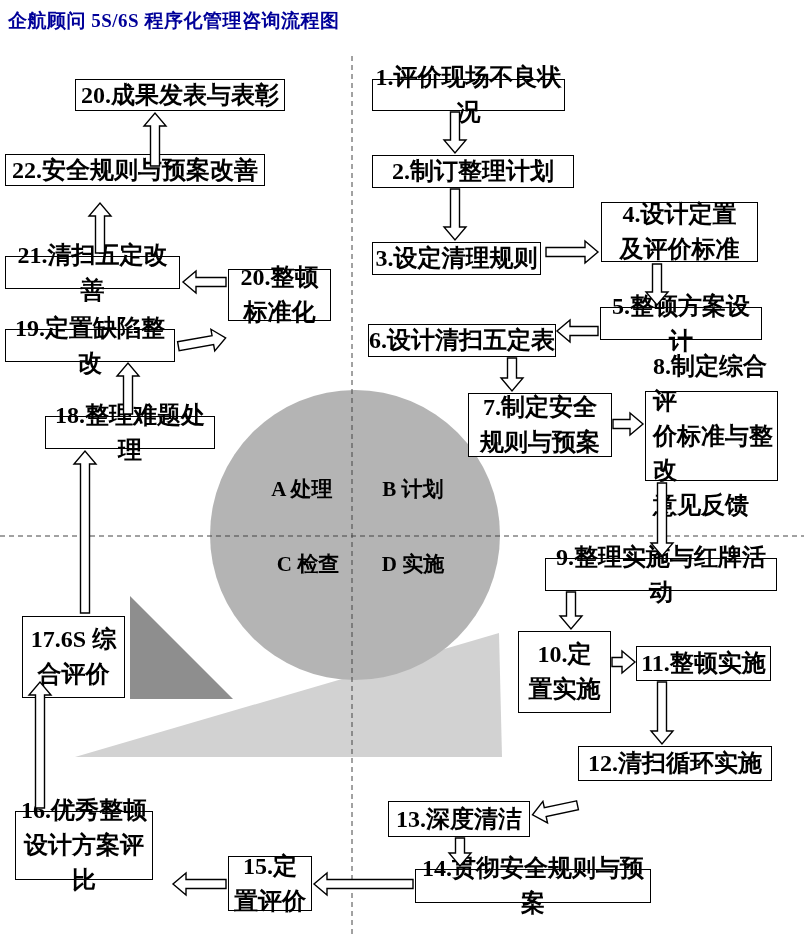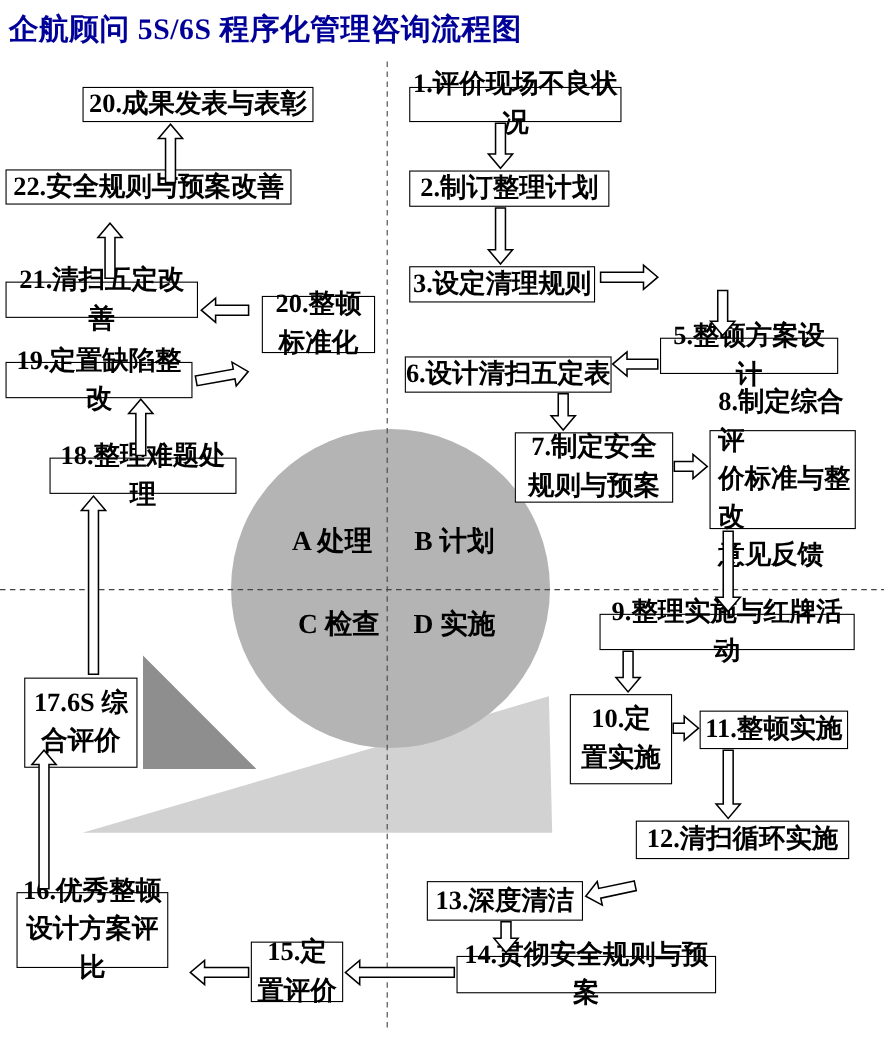--- a/index.html
+++ b/index.html
@@ -1,23 +1,23 @@
 <!DOCTYPE html>
 <html><head>
 <meta charset="utf-8">
 <style>
   html,body{margin:0;padding:0;background:#fff;}
   #canvas{position:relative;width:804px;height:951px;background:#fff;
           font-family:"Liberation Serif","DejaVu Serif",serif;overflow:hidden;}
   #bg{position:absolute;left:0;top:0;z-index:0;}
   .dash{stroke:#444;stroke-width:1;stroke-dasharray:5 4;}
-  .title{position:absolute;left:8px;top:8px;z-index:2;font-size:27px;font-weight:bold;
+  .title{position:absolute;left:8px;top:8px;z-index:2;font-size:19px;font-weight:bold;
          color:#000099;letter-spacing:.5px;white-space:nowrap;}
   .pdca-label{position:absolute;z-index:2;width:110px;text-align:center;
-              font-size:25px;font-weight:bold;color:#000;}
+              font-size:21px;font-weight:bold;color:#000;}
   .box{position:absolute;z-index:3;box-sizing:border-box;background:#fff;border:1.6px solid #000;
        display:flex;align-items:center;justify-content:center;text-align:center;
        font-weight:bold;font-size:24px;line-height:1.45;white-space:pre-line;color:#000;}
   .box.ta-left{justify-content:flex-start;text-align:left;padding-left:7px;}
   .arrow{position:absolute;z-index:4;overflow:visible;transform-origin:center;}
   .arrow polygon{fill:#fff;stroke:#000;stroke-width:1.4;}
 </style>
 </head>
 <body>
 
@@ -32,22 +32,24 @@
   </svg>
 
   <div class="title">企航顾问 5S/6S 程序化管理咨询流程图</div>
 
   <div class="pdca-label" style="left:247px;top:475px;">A 处理</div>
   <div class="pdca-label" style="left:358px;top:475px;">B 计划</div>
   <div class="pdca-label" style="left:253px;top:550px;">C 检查</div>
   <div class="pdca-label" style="left:358px;top:550px;">D 实施</div>
 
   <div class="box" style="left:372px;top:79px;width:193px;height:32px">1.评价现场不良状况</div>
-  <div class="box" style="left:372px;top:155px;width:182px;height:33px">2.制订整理计划</div>
+  <div class="box" style="left:372px;top:155px;width:202px;height:33px">2.制订整理计划</div>
   <div class="box" style="left:372px;top:242px;width:169px;height:33px">3.设定清理规则</div>
+  <div class="box" style="left:601px;top:202px;width:157px;height:60px">4.设计定置
+及评价标准</div>
   <div class="box" style="left:600px;top:307px;width:162px;height:33px">5.整顿方案设计</div>
   <div class="box" style="left:368px;top:324px;width:188px;height:33px">6.设计清扫五定表</div>
   <div class="box" style="left:468px;top:393px;width:144px;height:64px">7.制定安全
 规则与预案</div>
   <div class="box ta-left" style="left:645px;top:391px;width:133px;height:90px">8.制定综合评
 价标准与整改
 意见反馈</div>
   <div class="box" style="left:545px;top:558px;width:232px;height:33px">9.整理实施与红牌活动</div>
   <div class="box" style="left:518px;top:631px;width:93px;height:82px">10.定
 置实施</div>
@@ -56,21 +58,21 @@
   <div class="box" style="left:388px;top:801px;width:142px;height:36px">13.深度清洁</div>
   <div class="box" style="left:415px;top:869px;width:236px;height:34px">14.贯彻安全规则与预案</div>
   <div class="box" style="left:228px;top:856px;width:84px;height:55px">15.定
 置评价</div>
   <div class="box" style="left:15px;top:811px;width:138px;height:69px">16.优秀整顿
 设计方案评比</div>
   <div class="box" style="left:22px;top:616px;width:103px;height:82px">17.6S 综
 合评价</div>
   <div class="box" style="left:45px;top:416px;width:170px;height:33px">18.整理难题处理</div>
   <div class="box" style="left:5px;top:329px;width:170px;height:33px">19.定置缺陷整改</div>
-  <div class="box" style="left:238px;top:269px;width:103px;height:52px">20.整顿
+  <div class="box" style="left:228px;top:269px;width:103px;height:52px">20.整顿
 标准化</div>
   <div class="box" style="left:5px;top:256px;width:175px;height:33px">21.清扫五定改善</div>
   <div class="box" style="left:5px;top:154px;width:260px;height:32px">22.安全规则与预案改善</div>
   <div class="box" style="left:75px;top:79px;width:210px;height:32px">20.成果发表与表彰</div>
 
   <svg class="arrow" style="left:443px;top:112px" width="24" height="41" viewBox="0 0 24 41">
       <polygon points="7.5,0 7.5,28 1,28 12,41 23,28 16.5,28 16.5,0"></polygon>
     </svg>
   <svg class="arrow" style="left:443px;top:189px" width="24" height="51" viewBox="0 0 24 51">
       <polygon points="7.5,0 7.5,38 1,38 12,51 23,38 16.5,38 16.5,0"></polygon>

